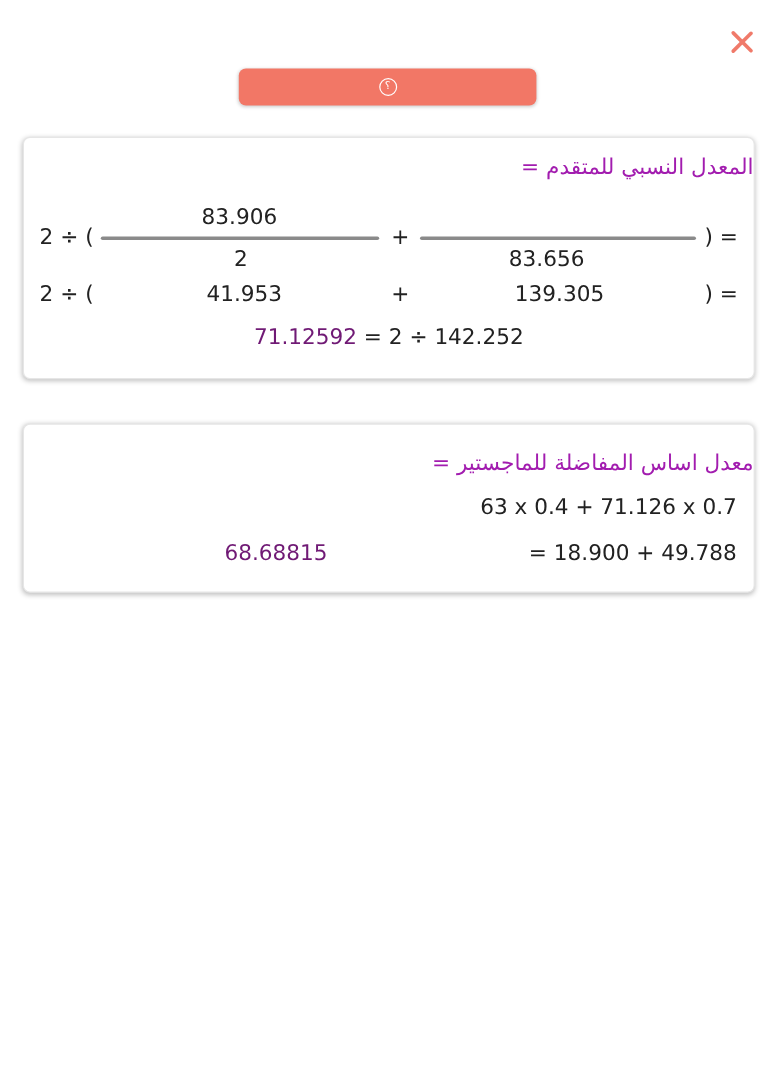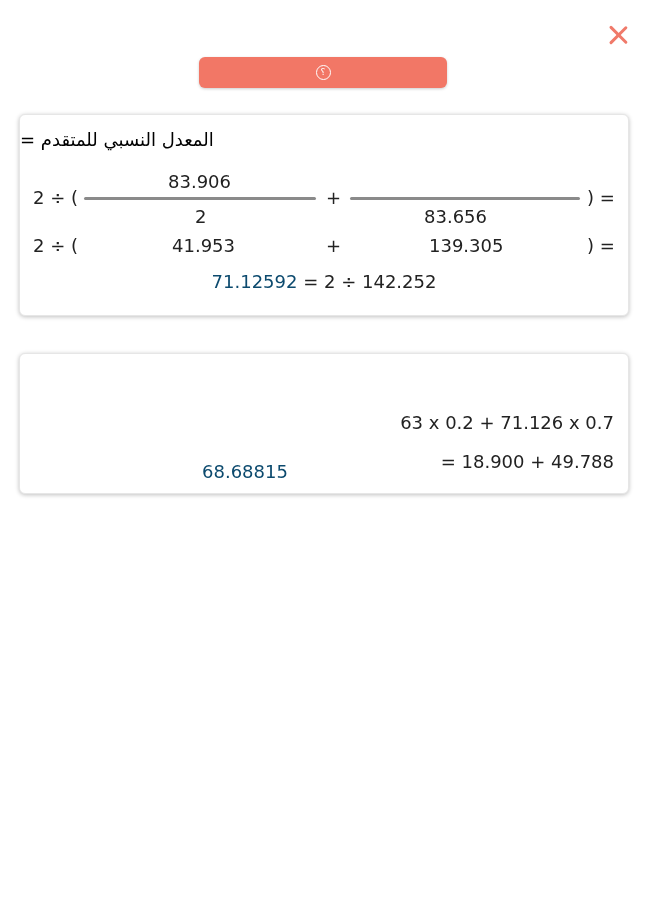--- a/index.html
+++ b/index.html
@@ -26,26 +26,26 @@
     width:13px; height:13px; border:1.5px solid #fff; border-radius:50%;
     font-size:9px; display:flex; align-items:center; justify-content:center; line-height:1;
   }
   .card {
     position:absolute; left:19px; width:608px; background:#fff; border-radius:6px;
     box-shadow:0 1px 4px rgba(0,0,0,0.25); border:1px solid #e6e6e6;
   }
   .card1 { top:114px; height:200px; }
   .card2 { top:353px; height:139px; }
   .title {
-    position:absolute; left:0; right:0; text-align:left; color:#000000;
+    position:absolute; left:0; right:0; text-align:right; color:#a21caf;
     font-size:18px; direction:rtl;
   }
   .t { position:absolute; font-size:18px; color:#222; white-space:nowrap; }
   .line { position:absolute; height:3px; background:#8a8a8a; border-radius:2px; }
-  .teal { color:#0c4a6e; }
+  .teal { color:#701a75; }
 </style>
 </head>
 <body>
 
 <div class="close"></div>
 
 <div class="show-btn">
   <span class="help-icon">؟</span>
 </div>
 
@@ -67,16 +67,17 @@
   <span class="t" style="left:409px; top:120px;">139.305</span>
   <span class="t" style="left:567px; top:120px;">) =</span>
 
   <div style="position:absolute; left:0; right:0; top:156px; text-align:center; font-size:18px; white-space:nowrap;">
     <span class="teal">71.12592</span>
     <span>= 2 ÷ 142.252</span>
   </div>
 </div>
 
 <div class="card card2">
-  <span class="t" style="right:14px; top:58px;">63 x 0.2  +  71.126 x 0.7</span>
+  <div class="title" style="top:22px;">معدل اساس المفاضلة للماجستير =</div>
+  <span class="t" style="right:14px; top:58px;">63 x 0.4  +  71.126 x 0.7</span>
   <span class="t" style="right:14px; top:97px;">= 18.900  +  49.788</span>
-  <span class="t teal" style="left:182px; top:97px;margin-top:10px;">68.68815</span>
+  <span class="t teal" style="left:167px; top:97px;">68.68815</span>
 </div>
 
 </body></html>

